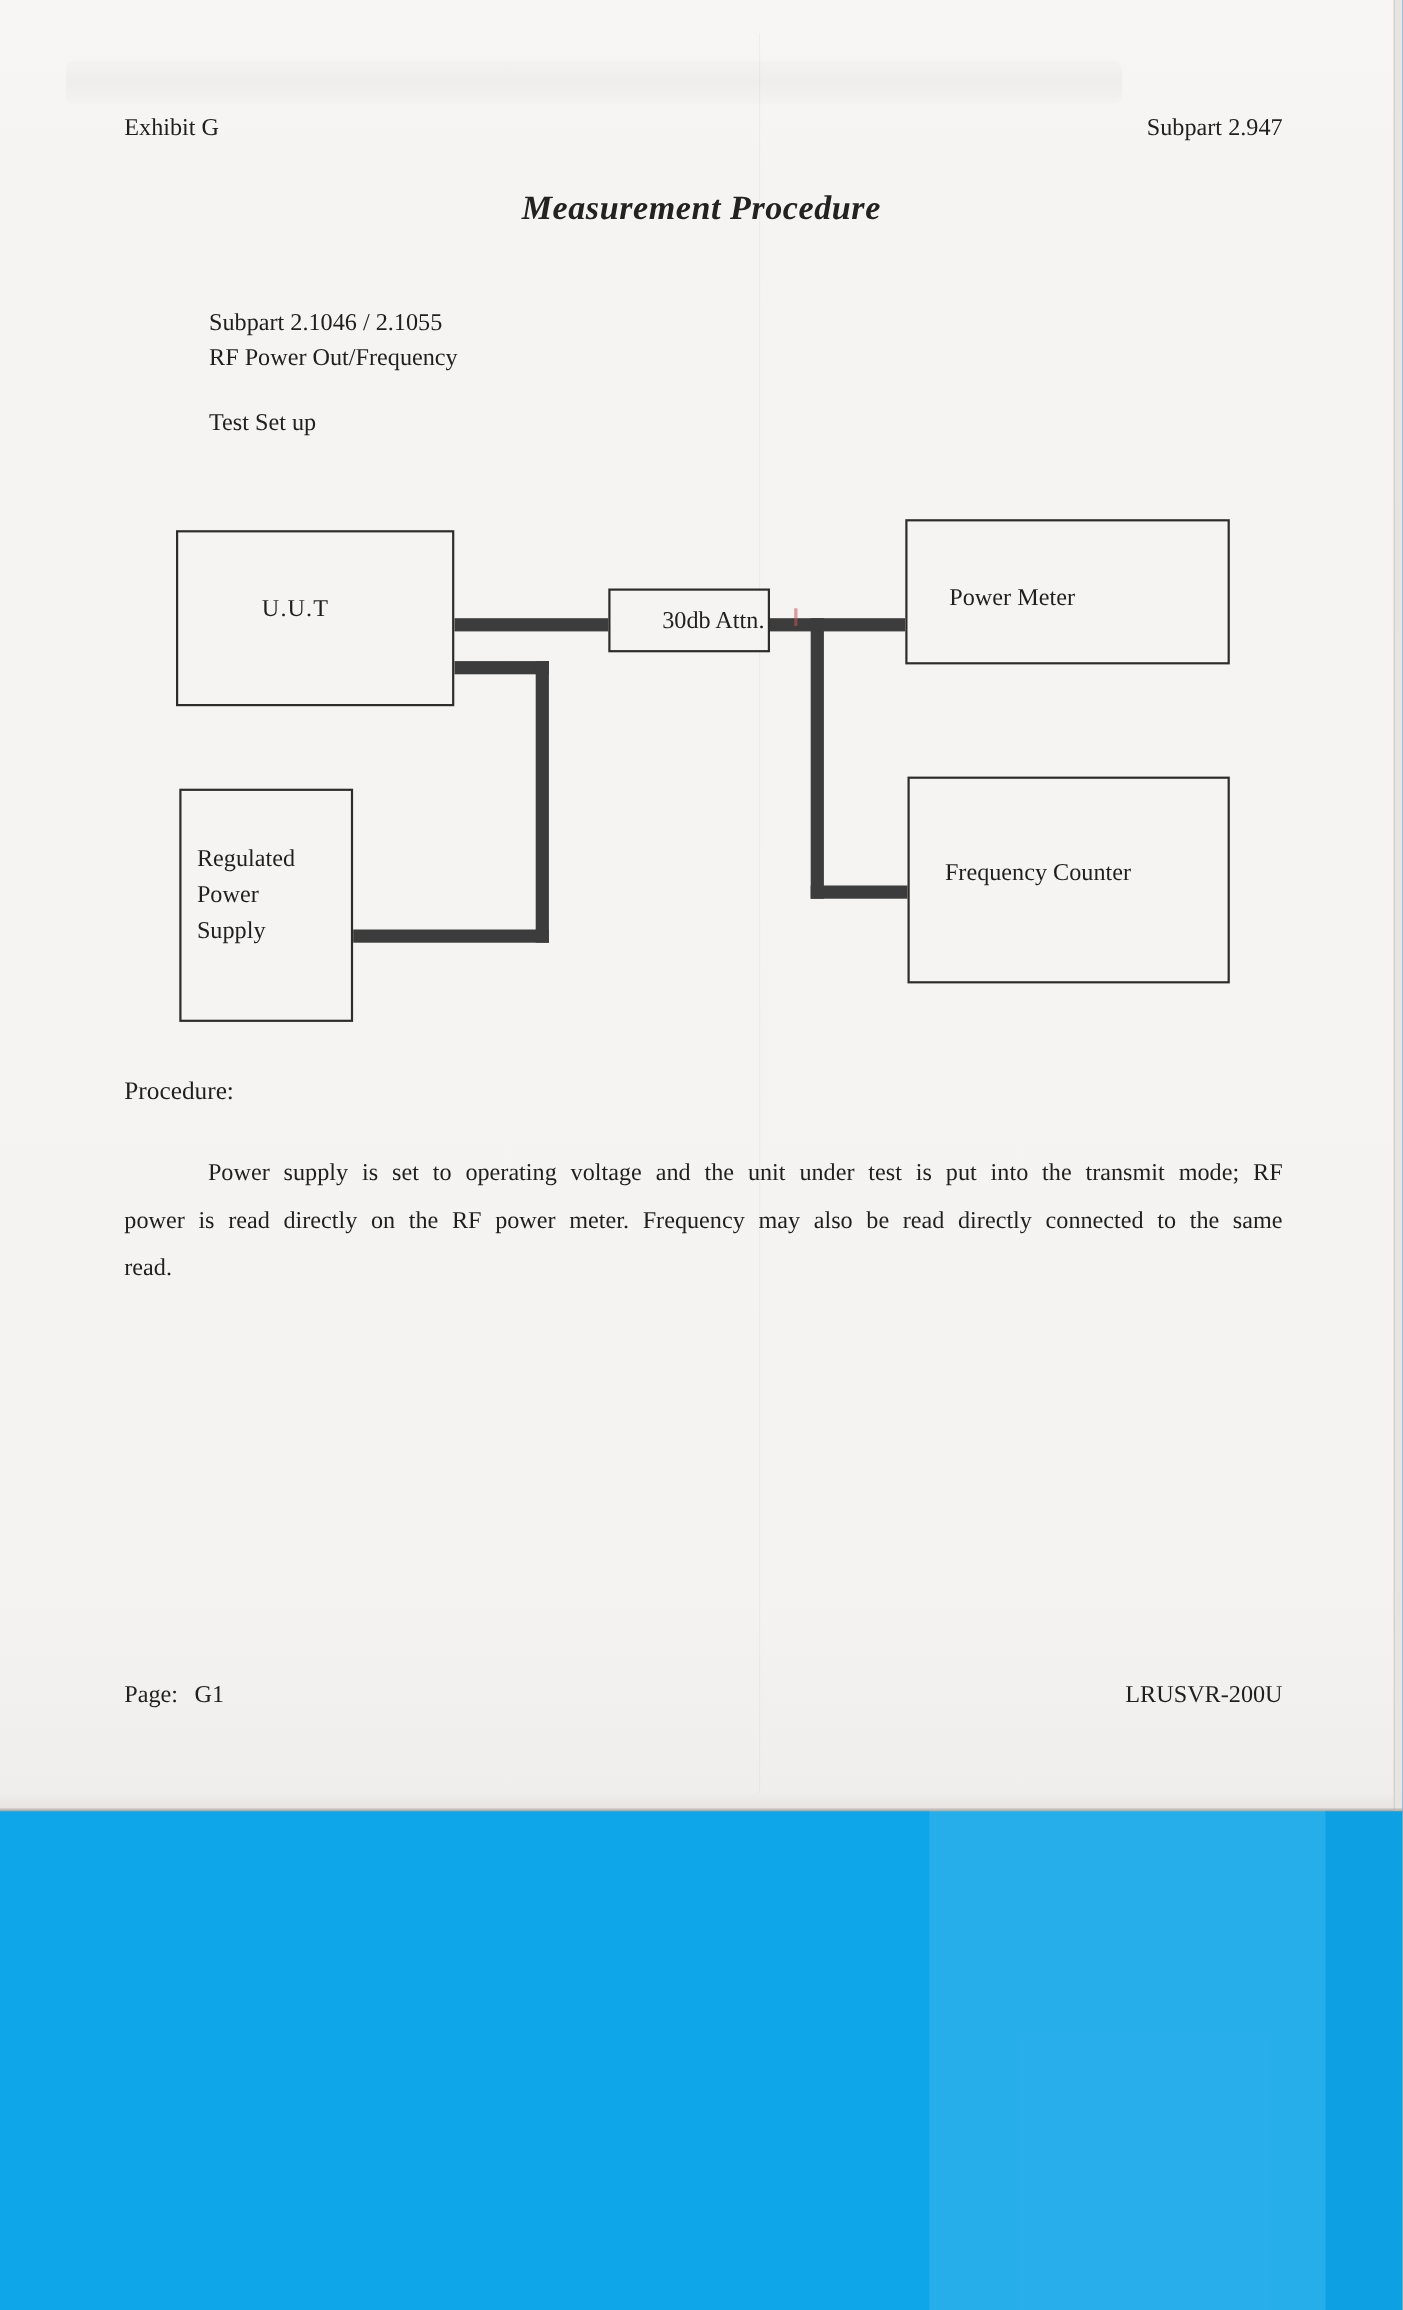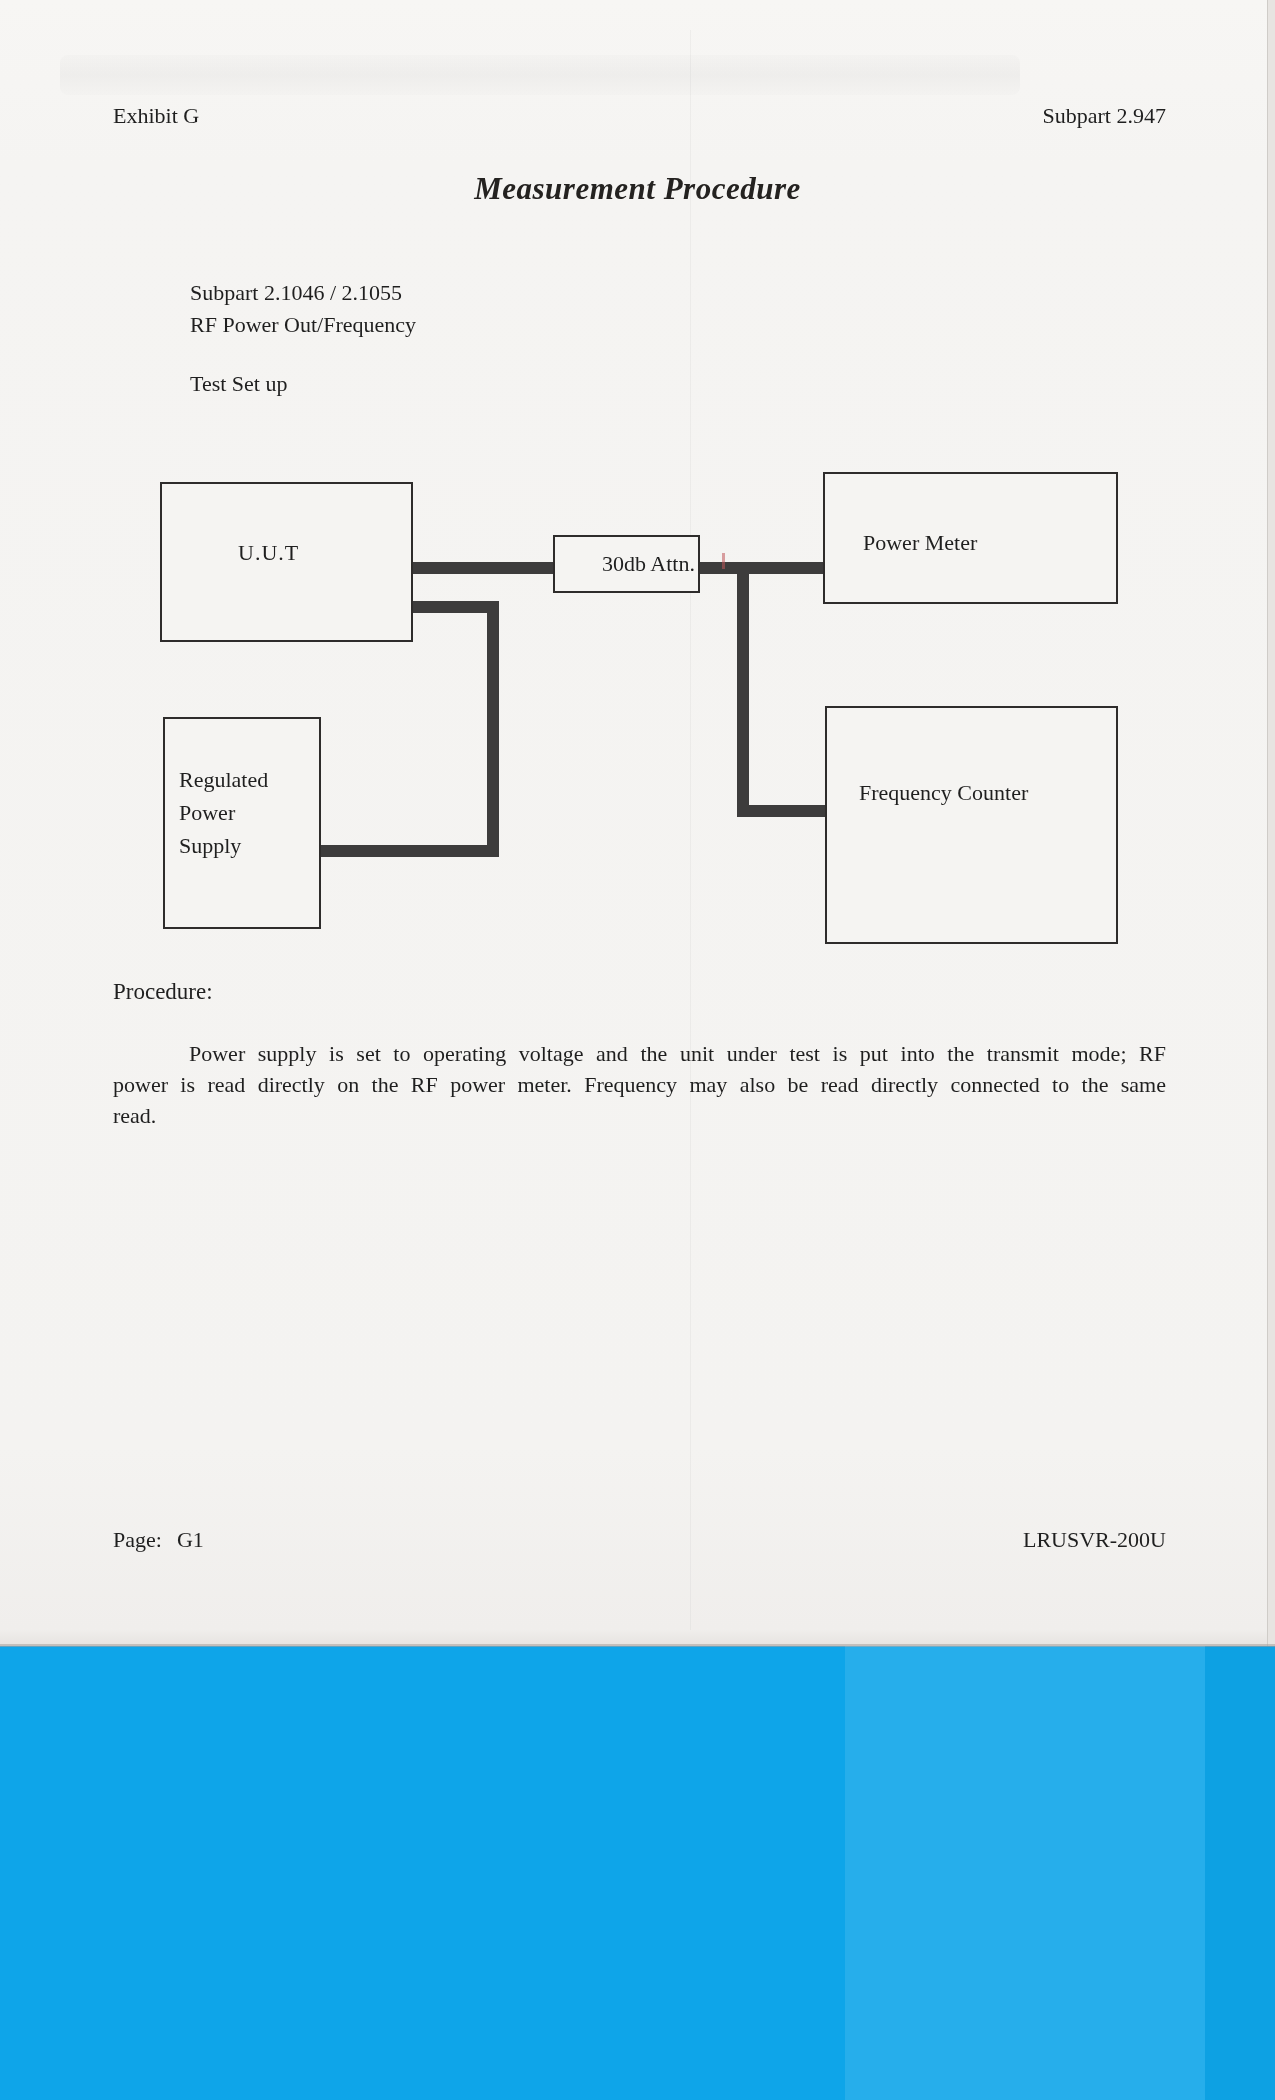--- a/index.html
+++ b/index.html
@@ -60,39 +60,39 @@
     color:#242220;
   }
   .subpart-line { left:190px; top:280px; }
   .test-line    { left:190px; top:312px; }
   .setup-label  { left:190px; top:371px; }
   .procedure-heading { left:113px; top:979px; font-size:23px; }
   .para {
     position:absolute; left:113px; top:1038px; width:1053px;
     font-size:22px; line-height:31px;
   }
-  .para-line { text-align:justify; text-align-last:justify; }
+  .para-line { text-align:justify; text-align-last:justify;margin-top:12px; }
   .para-line.first { text-indent:76px; }
   .para-line.last  { text-align:left; text-align-last:left; }
   .footer-left  { left:113px; top:1527px; }
   .footer-left .page-value { margin-left:15px; }
   .footer-right { right:109px; top:1527px; }
   
   .box {
     position:absolute;
     box-sizing:border-box;
     border:2px solid #2e2c2b;
     background:#f5f4f2;
     font-size:22px; line-height:26px;
   }
   .box-uut   { left:160px; top:482px; width:253px; height:160px; }
   .box-attn  { left:553px; top:535px; width:147px; height:58px;
                display:flex; align-items:center; justify-content:center;padding-left:44px; }
   .box-meter { left:823px; top:472px; width:295px; height:132px; }
-  .box-counter { left:825px; top:706px; width:293px; height:238px; }
+  .box-counter { left:825px; top:706px; width:293px; height:188px; }
   .box-rps   { left:163px; top:717px; width:158px; height:212px; }
   .box-label { position:absolute; white-space:nowrap; }
   .uut-label     { left:76px; top:56px; letter-spacing:1px; }
   .meter-label   { left:38px; top:56px; }
   .counter-label { left:32px; top:72px; }
   .rps-label { position:absolute; left:14px; top:44px; line-height:33px; white-space:nowrap; }
   .wire { position:absolute; background:#3d3c3c; }
   .wire-uut-attn       { left:413px; top:562px; width:141px; height:12px; }
   .wire-attn-meter     { left:699px; top:562px; width:124px; height:12px; }
   .wire-tee-vertical   { left:737px; top:562px; width:12px;  height:255px; }

